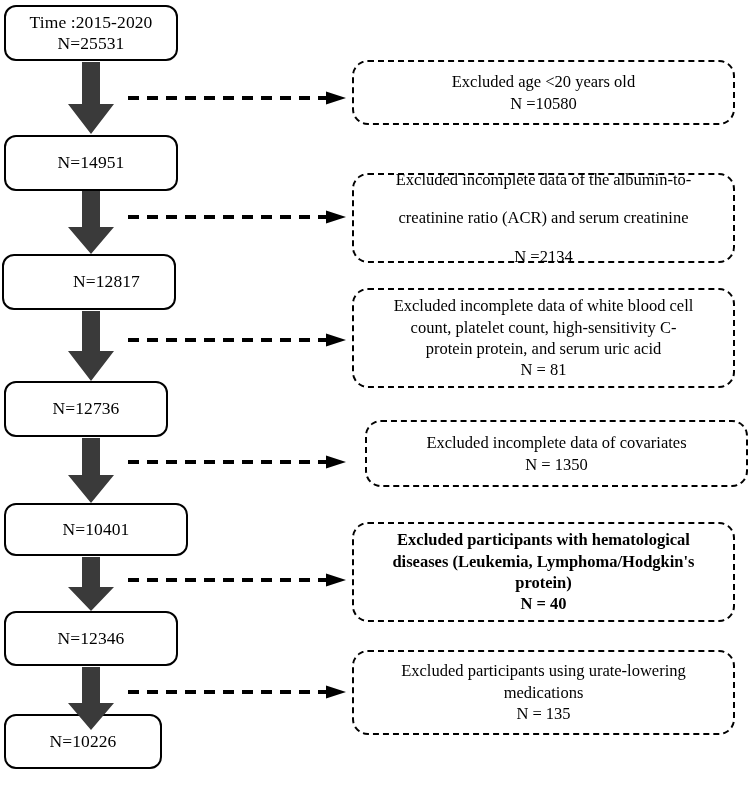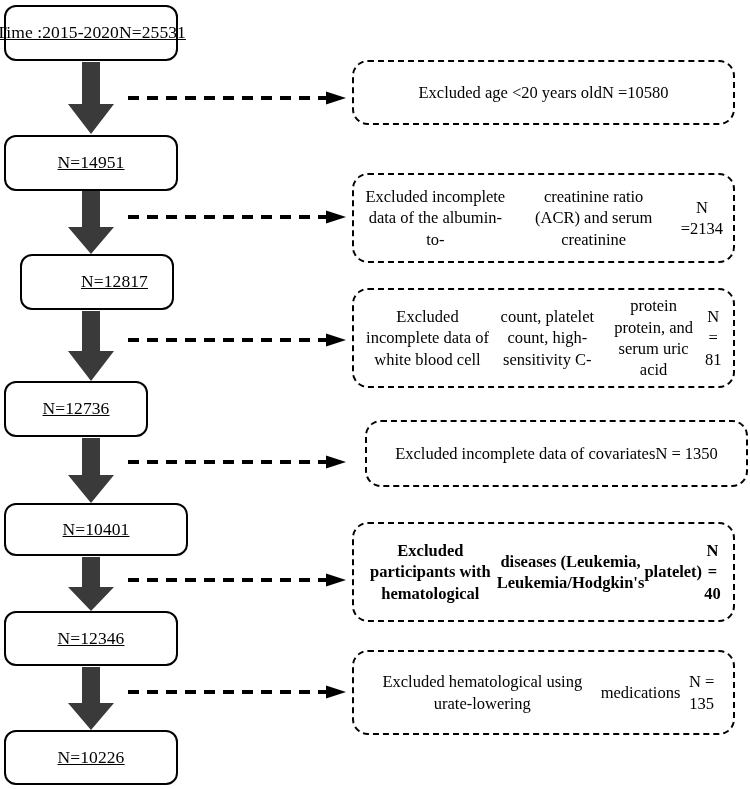--- a/index.html
+++ b/index.html
@@ -21,43 +21,42 @@
   }
 
   
   .flow-box {
     position: absolute;
     box-sizing: border-box;
     border: 2.5px solid #000000;
     border-radius: 12px;
     background: #ffffff;
     display: flex;
-    flex-direction: row;
+    flex-direction: column;
     align-items: center;
     justify-content: center;
     text-align: center;
     font-size: 17.5px;
     line-height: 1.22;
     letter-spacing: 0.1px;
-    text-decoration: underline;
   }
   .flow-box .line {
     display: block;
     white-space: nowrap;
   }
 
   
   .excl-box {
     position: absolute;
     box-sizing: border-box;
     border: 2.5px dashed #000000;
     border-radius: 16px;
     background: #ffffff;
     display: flex;
-    flex-direction: row;
+    flex-direction: column;
     align-items: center;
     justify-content: center;
     text-align: center;
     font-size: 16.5px;
     line-height: 1.30;
     padding: 2px 10px;
   }
   .excl-box .line {
     display: block;
   }
@@ -83,37 +82,37 @@
 
   <div class="flow-box" style="left:4px; top:5px; width:174px; height:56px;">
     <span class="line">Time :2015-2020</span>
     <span class="line">N=25531</span>
   </div>
 
   <div class="flow-box" style="left:4px; top:135px; width:174px; height:56px;">
     <span class="line">N=14951</span>
   </div>
 
-  <div class="flow-box" style="left:20px; top:254px; width:154px; height:56px;padding-left:35px;">
+  <div class="flow-box" style="left:2px; top:254px; width:174px; height:56px;padding-left:35px;">
     <span class="line">N=12817</span>
   </div>
 
-  <div class="flow-box" style="left:4px; top:381px; width:144px; height:56px;justify-content:center;">
+  <div class="flow-box" style="left:4px; top:381px; width:164px; height:56px;justify-content:center;">
     <span class="line">N=12736</span>
   </div>
 
   <div class="flow-box" style="left:4px; top:503px; width:184px; height:53px;">
     <span class="line">N=10401</span>
   </div>
 
   <div class="flow-box" style="left:4px; top:611px; width:174px; height:55px;">
     <span class="line">N=12346</span>
   </div>
 
-  <div class="flow-box" style="left:4px; top:730px; width:174px; height:55px;text-align:center;">
+  <div class="flow-box" style="left:4px; top:714px; width:158px; height:55px;text-align:center;">
     <span class="line">N=10226</span>
   </div>
 
   <div class="down-arrow" style="left:68px; top:62px; height:72px;">
     <svg viewBox="0 0 46 72" preserveAspectRatio="none" aria-hidden="true">
       <polygon points="14,0 32,0 32,42 46,42 23,72 0,42 14,42" fill="#3a3a3a"></polygon>
     </svg>
   </div>
 
   <div class="down-arrow" style="left:68px; top:191px; height:63px;">
@@ -206,24 +205,24 @@
     <span class="line">N = 81</span>
   </div>
 
   <div class="excl-box" style="left:365px; top:420px; width:383px; height:67px;">
     <span class="line">Excluded incomplete data of covariates</span>
     <span class="line">N = 1350</span>
   </div>
 
   <div class="excl-box" style="left:352px; top:522px; width:383px; height:100px;font-weight:bold;">
     <span class="line">Excluded participants with hematological</span>
-    <span class="line">diseases (Leukemia, Leukemia/Hodgkin's</span>
-    <span class="line">platelet)</span>
+    <span class="line">diseases (Leukemia, Lymphoma/Hodgkin's</span>
+    <span class="line">protein)</span>
     <span class="line">N =  40</span>
   </div>
 
   <div class="excl-box" style="left:352px; top:650px; width:383px; height:85px;">
-    <span class="line">Excluded hematological using urate-lowering</span>
+    <span class="line">Excluded participants using urate-lowering</span>
     <span class="line">medications</span>
     <span class="line">N =  135</span>
   </div>
 
 </div>
 
 </body></html>

